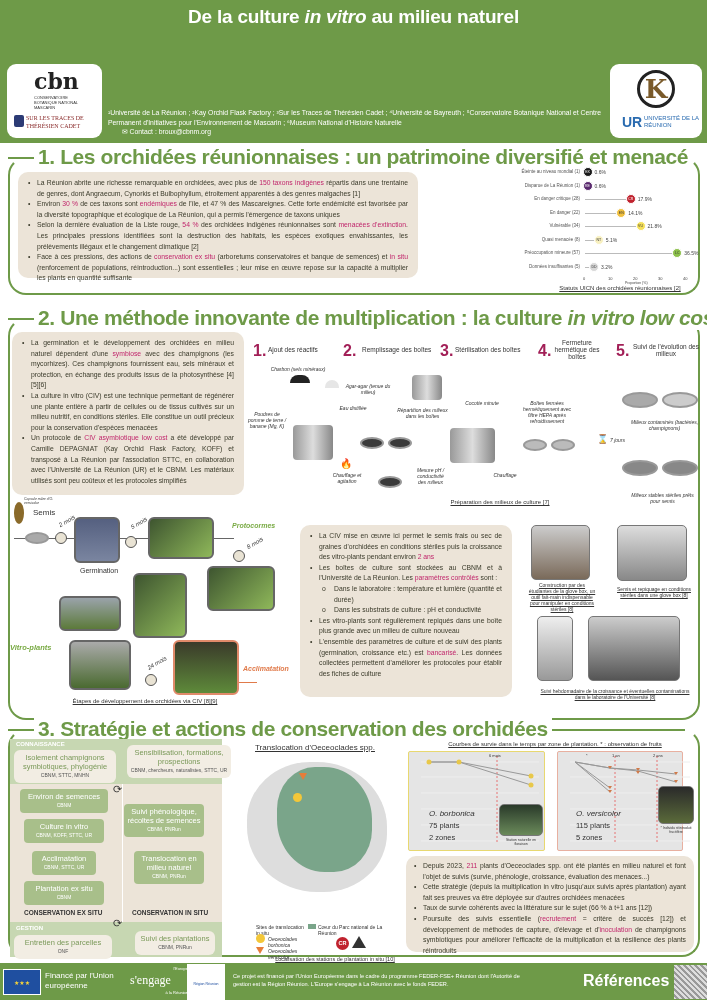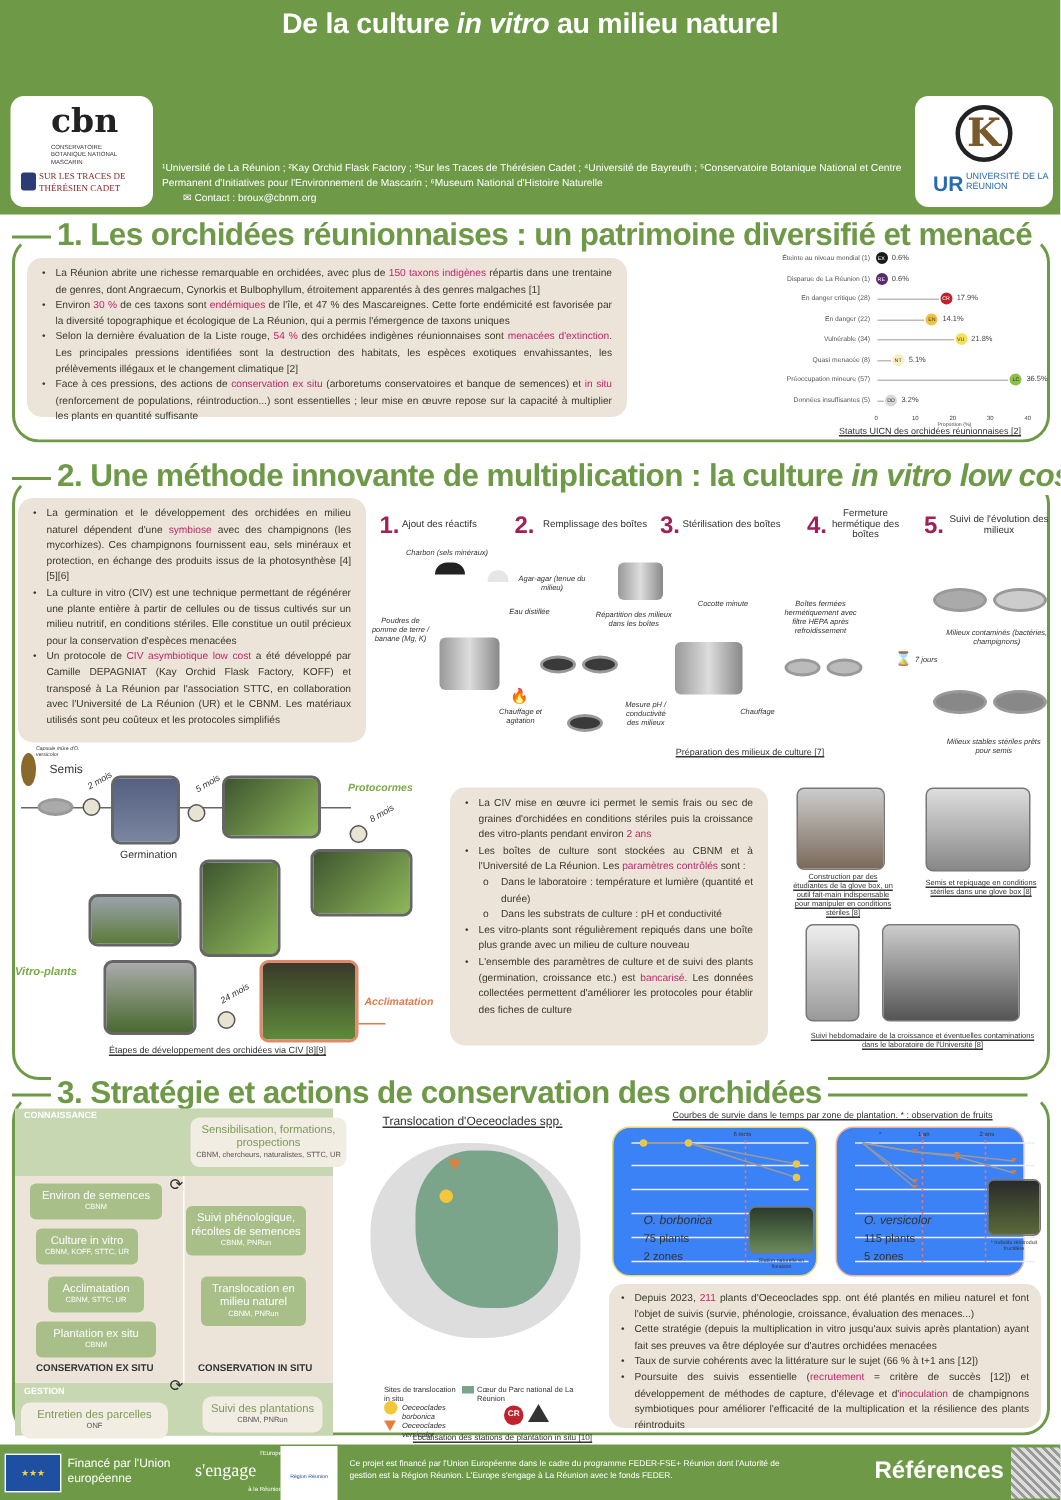--- a/index.html
+++ b/index.html
@@ -39,21 +39,21 @@
 .photo{position:absolute;border-radius:5px;background:#5c6b4a;border:1px solid #777}
 .plant-photo{position:absolute;border-radius:6px;background:linear-gradient(135deg,#3e5530,#8fb85a);border:2px solid #666}
 .dish{position:absolute;border-radius:50%;background:#3a3a3a;border:2px solid #999}
 .pot{position:absolute;background:linear-gradient(90deg,#999,#ddd,#888);border-radius:4px}
 .node{position:absolute;width:12px;height:12px;border-radius:50%;background:#e9e3d4;border:1px solid #555}
 .flow{position:absolute;background:#a8bf8a;color:#fff;font-size:7.5px;text-align:center;line-height:9px;border-radius:4px;padding:3px 2px}
 .flow small{display:block;font-size:5px;color:#fff}
 .flow2{position:absolute;background:#f2ede3;color:#7b9a5a;font-size:7.5px;text-align:center;line-height:9px;border-radius:6px;padding:3px 2px}
 .flow2 small{display:block;font-size:5px;color:#555}
 .footer{position:absolute;left:0;top:963px;width:707px;height:37px;background:#6e9a48;color:#fff}
-.chart-box{position:absolute;border-radius:12px;background:#3b82f6}
+.chart-box{position:absolute;border-radius:2px;background:#e5e5e5}
 </style>
 </head>
 <body>
 
 <div class="hdr">
   <div class="t1"><span>De la culture </span><i>in vitro</i><span> au milieu naturel</span></div>
   <div class="logo-l">
     <div class="cbn">cbn</div>
     <div class="cbn-sub">CONSERVATOIRE BOTANIQUE NATIONAL MASCARIN</div>
     <div class="sltc"><i></i><span>SUR LES TRACES DE THÉRÉSIEN CADET</span></div>
@@ -232,24 +232,25 @@
 <div style="position:absolute;left:8px;top:729px;width:30px;height:2px;background:#6e9a48"></div>
 <div style="position:absolute;left:470px;top:729px;width:215px;height:2px;background:#6e9a48"></div>
 <div class="sec-t" style="left:34px;top:717px">3. Stratégie et actions de conservation des orchidées</div>
 
 <div style="position:absolute;left:10px;top:739px;width:212px;height:218px">
   <div style="position:absolute;left:0;top:0;width:212px;height:45px;background:#c7d7b2"></div>
   <div style="position:absolute;left:0;top:183px;width:212px;height:35px;background:#c7d7b2"></div>
   <div style="position:absolute;left:0;top:45px;width:212px;height:138px;background:#ece4d8"></div>
   <div style="position:absolute;left:112px;top:45px;width:1px;height:138px;background:#fff"></div>
   <div style="position:absolute;left:6px;top:2px;font-size:6px;color:#fff;font-weight:bold">CONNAISSANCE</div>
+  <div class="flow2" style="left:4px;top:11px;width:102px"><span>Isolement champignons symbiotiques, phylogénie</span><small>CBNM, STTC, MNHN</small></div>
   <div class="flow2" style="left:117px;top:6px;width:104px"><span>Sensibilisation, formations, prospections</span><small>CBNM, chercheurs, naturalistes, STTC, UR</small></div>
   <div style="position:absolute;left:103px;top:44px;font-size:11px;color:#333">⟳</div>
   <div class="flow" style="left:10px;top:50px;width:88px"><span>Environ de semences</span><small>CBNM</small></div>
-  <div class="flow" style="left:14px;top:80px;width:68px"><span>Culture in vitro</span><small>CBNM, KOFF, STTC, UR</small></div>
+  <div class="flow" style="left:14px;top:80px;width:80px"><span>Culture in vitro</span><small>CBNM, KOFF, STTC, UR</small></div>
   <div class="flow" style="left:22px;top:112px;width:64px"><span>Acclimatation</span><small>CBNM, STTC, UR</small></div>
   <div class="flow" style="left:14px;top:142px;width:80px"><span>Plantation ex situ</span><small>CBNM</small></div>
   <div class="flow" style="left:114px;top:65px;width:80px"><span>Suivi phénologique, récoltes de semences</span><small>CBNM, PNRun</small></div>
   <div class="flow" style="left:124px;top:112px;width:70px"><span>Translocation en milieu naturel</span><small>CBNM, PNRun</small></div>
   <div style="position:absolute;left:14px;top:170px;font-size:6.5px;color:#333;font-weight:bold">CONSERVATION EX SITU</div>
   <div style="position:absolute;left:122px;top:170px;font-size:6.5px;color:#333;font-weight:bold">CONSERVATION IN SITU</div>
   <div style="position:absolute;left:103px;top:178px;font-size:11px;color:#333">⟳</div>
   <div style="position:absolute;left:6px;top:186px;font-size:6px;color:#fff;font-weight:bold">GESTION</div>
   <div class="flow2" style="left:4px;top:196px;width:98px"><span>Entretien des parcelles</span><small>ONF</small></div>
   <div class="flow2" style="left:125px;top:192px;width:80px"><span>Suivi des plantations</span><small>CBNM, PNRun</small></div>

